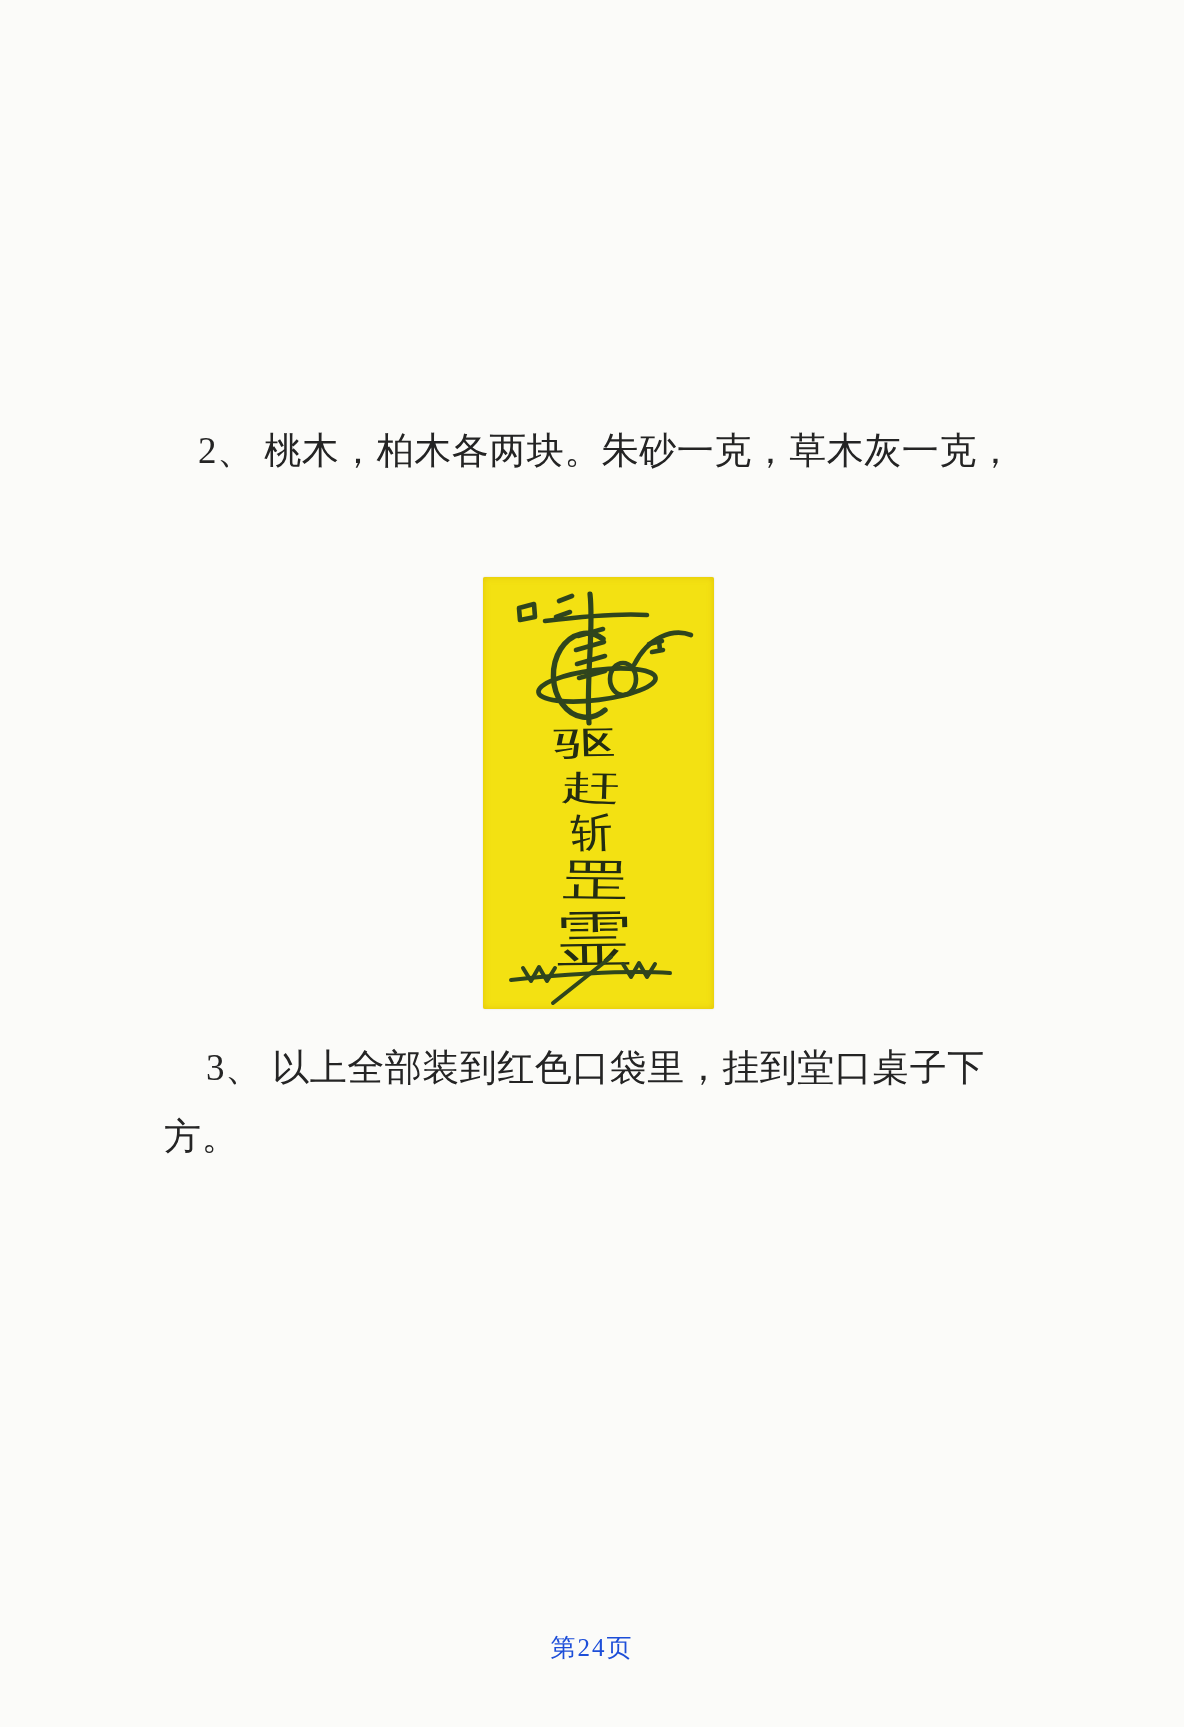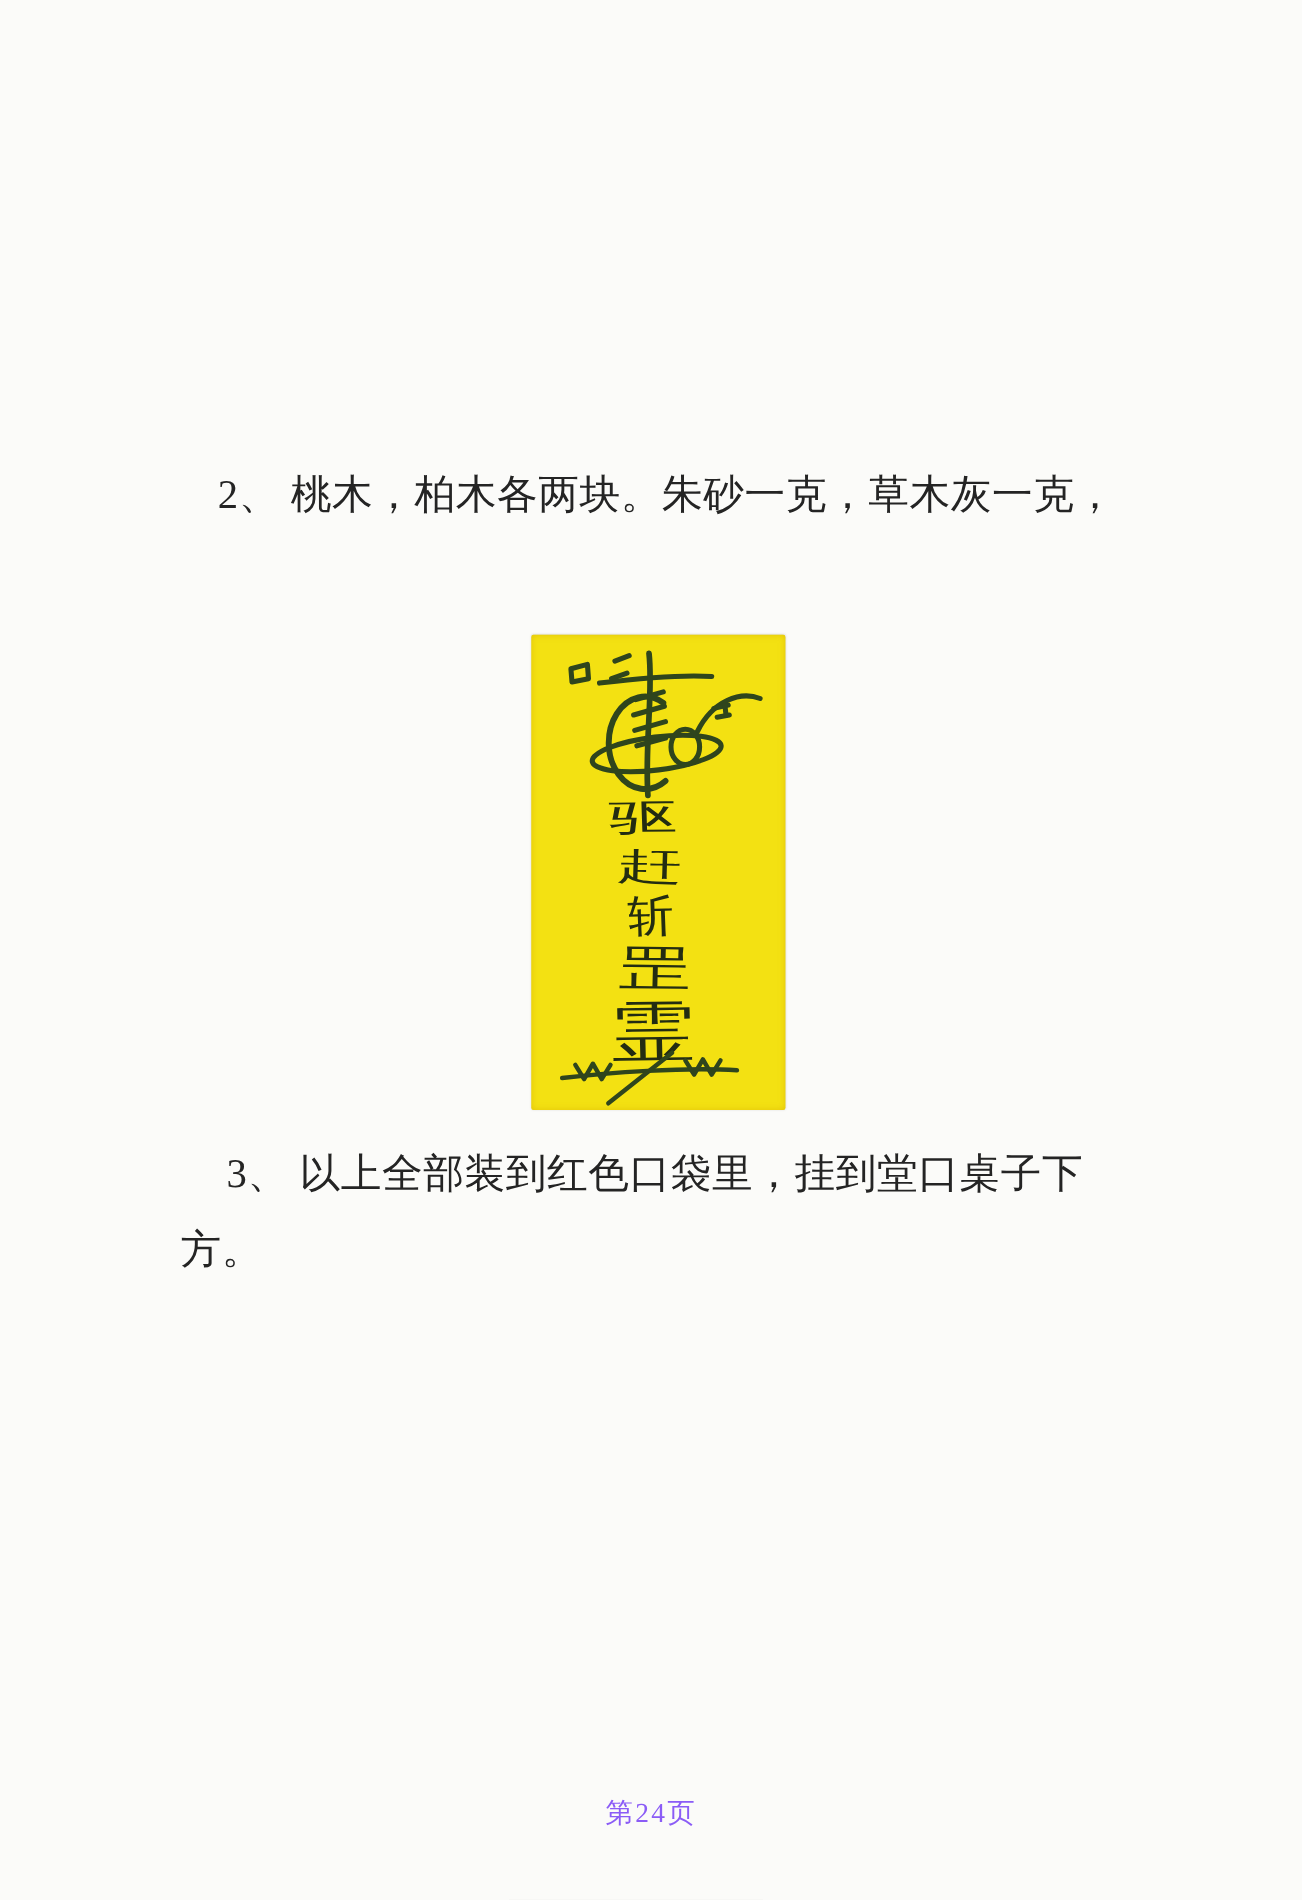--- a/index.html
+++ b/index.html
@@ -62,21 +62,21 @@
   .tc2{left:87px;top:237px;font-size:40px;transform:scale(1.05,1) rotate(-2deg);}
   .tc3{left:80px;top:282px;font-size:44px;transform:scale(1.5,1) rotate(1deg);}
   .tc4{left:70px;top:333px;font-size:56px;transform:scale(1.4,1.05) rotate(-1deg);}
 
   .footer{
     position:absolute;
     left:0;top:1631px;width:100%;
     text-align:center;
     font-size:25px;
     letter-spacing:2px;
-    color:#8b5cf6;
+    color:#1d4ed8;
   }
 </style>
 </head>
 <body>
 
 <div class="page">
 
   <div class="line l4">2、 桃木，柏木各两块。朱砂一克，草木灰一克，</div>
 
   <div class="talisman">

